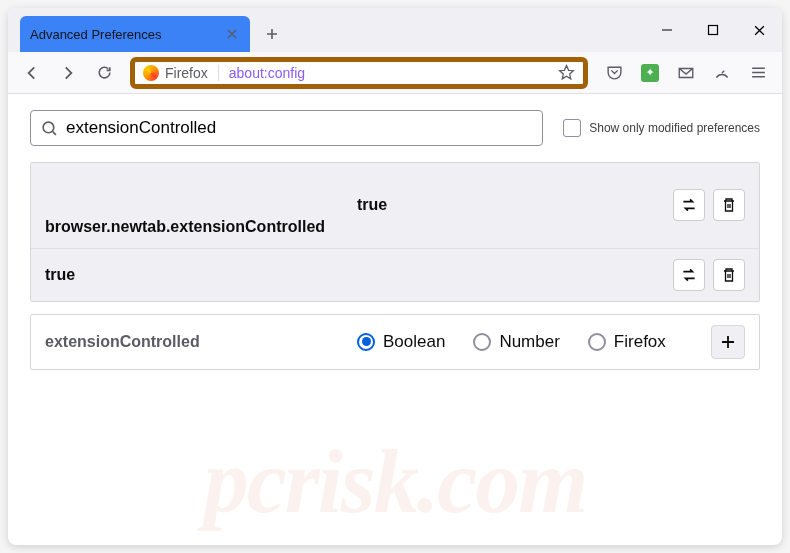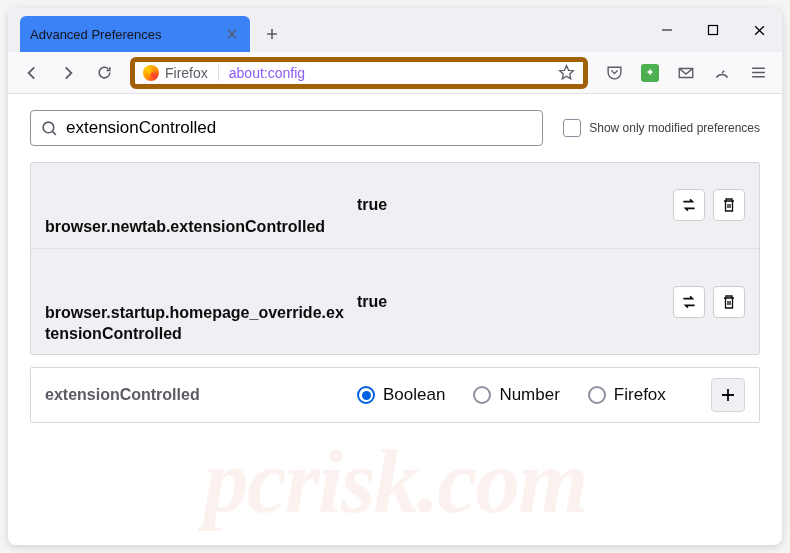--- a/index.html
+++ b/index.html
@@ -321,21 +321,20 @@
               </svg>
           </div>
           <div class="pref-action-btn">
             <svg width="16" height="16" viewBox="0 0 16 16">
                 <path d="M3 4 H13 M5 4 V2 H11 V4 M4.5 4 V14 H11.5 V4 M7 7 V11 M9 7 V11" fill="none" stroke="#0c0c0d" stroke-width="1.3"></path>
               </svg>
           </div>
         </div>
       </div>
       <div class="pref-row">
-        <div class="pref-name">browser.startup.homepage_override.extensionControlled</div>
         <div class="pref-value">true</div>
         <div class="pref-actions">
           <div class="pref-action-btn">
             <svg width="18" height="18" viewBox="0 0 16 16">
                 <path d="M3 5 H11 L9 3 M13 11 H5 L7 13" fill="none" stroke="#0c0c0d" stroke-width="1.5"></path>
               </svg>
           </div>
           <div class="pref-action-btn">
             <svg width="16" height="16" viewBox="0 0 16 16">
                 <path d="M3 4 H13 M5 4 V2 H11 V4 M4.5 4 V14 H11.5 V4 M7 7 V11 M9 7 V11" fill="none" stroke="#0c0c0d" stroke-width="1.3"></path>

